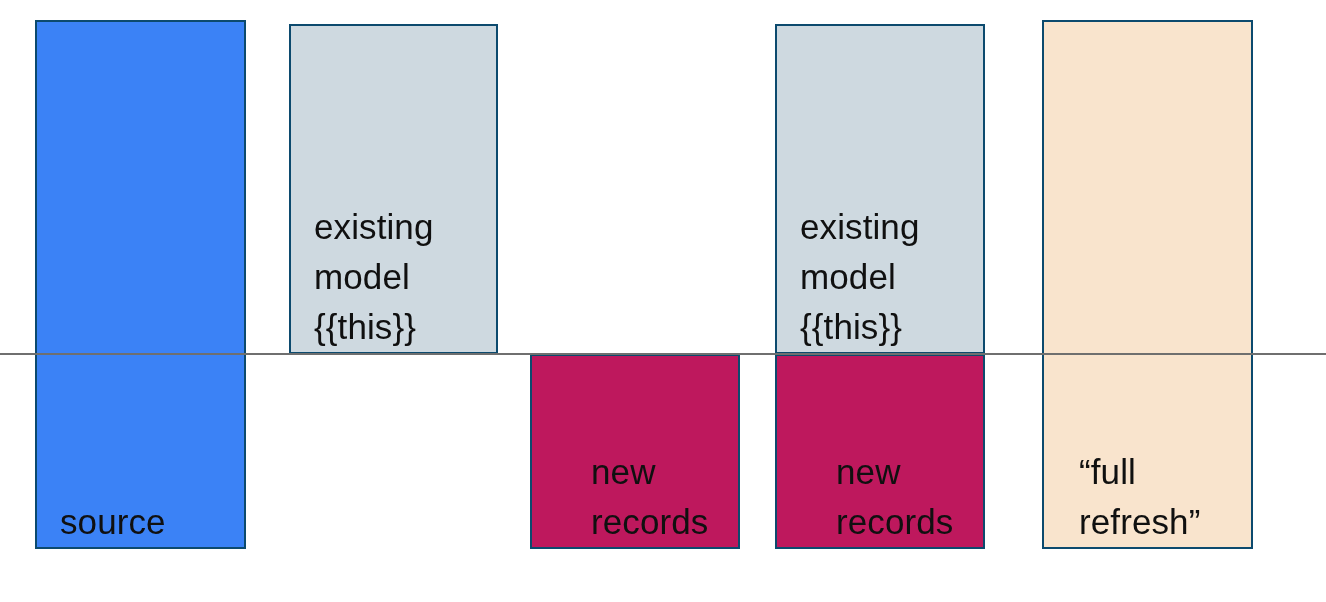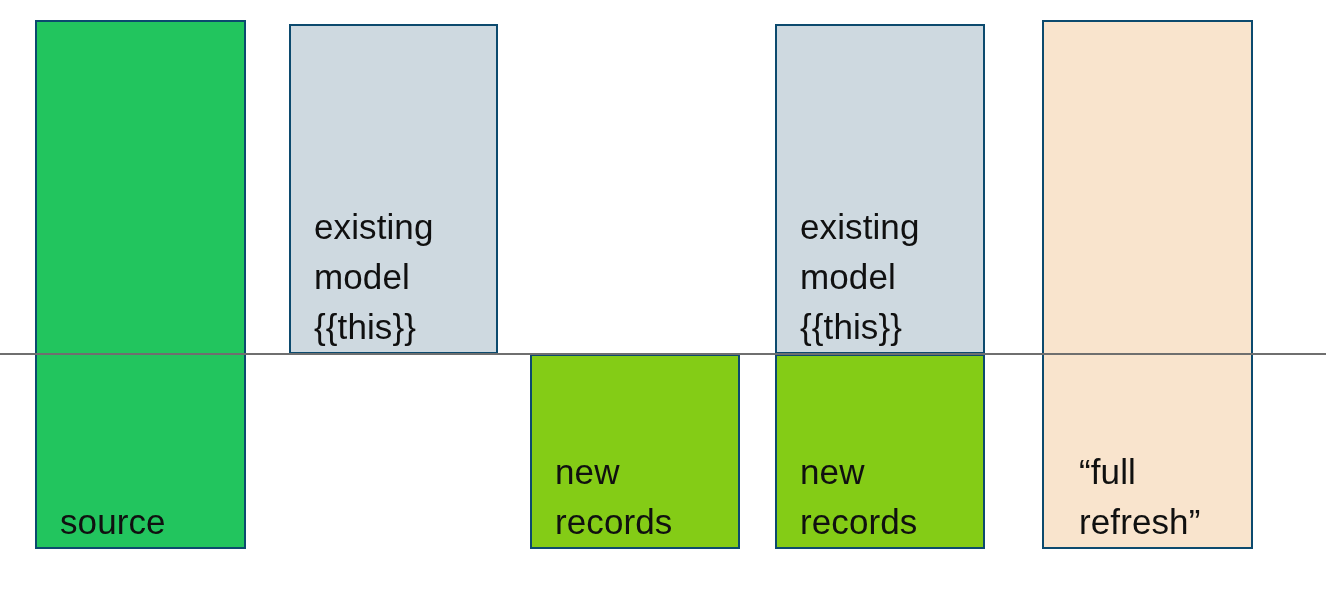--- a/index.html
+++ b/index.html
@@ -36,23 +36,23 @@
   .box .label {
     padding-left: 23px;
     padding-right: 10px;
     font-size: 35px;
     line-height: 1.43;
     color: #101010;
     letter-spacing: 0.1px;
     white-space: pre-line;
     text-align: left;
   }
-  .box-source       { background: #22c55e; }
+  .box-source       { background: #3b82f6; }
   .box-existing     { background: #ced9e0; }
-  .box-new-records  { background: #84cc16; }
+  .box-new-records  { background: #be185d; padding-left: 36px; }
   .box-full-refresh { background: #f9e4cd; }
 </style>
 </head>
 <body>
 
 <div id="canvas">
 
   <div class="box box-source" style="left:35px; top:20px; width:211px; height:529px;">
     <span class="label">source</span>
   </div>

